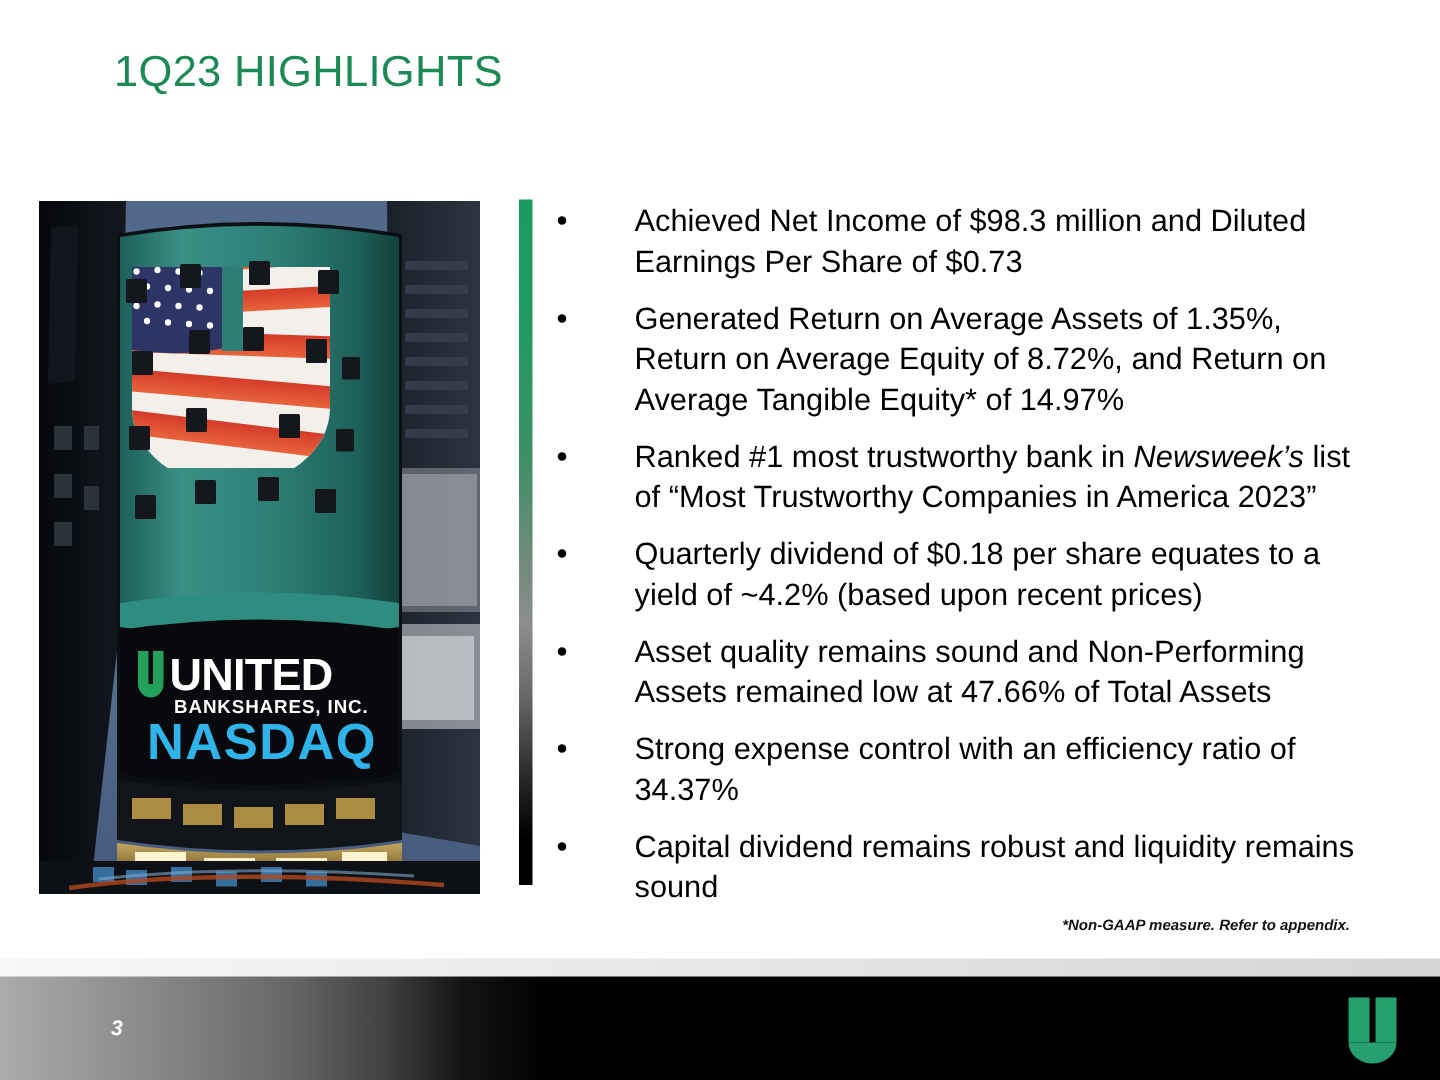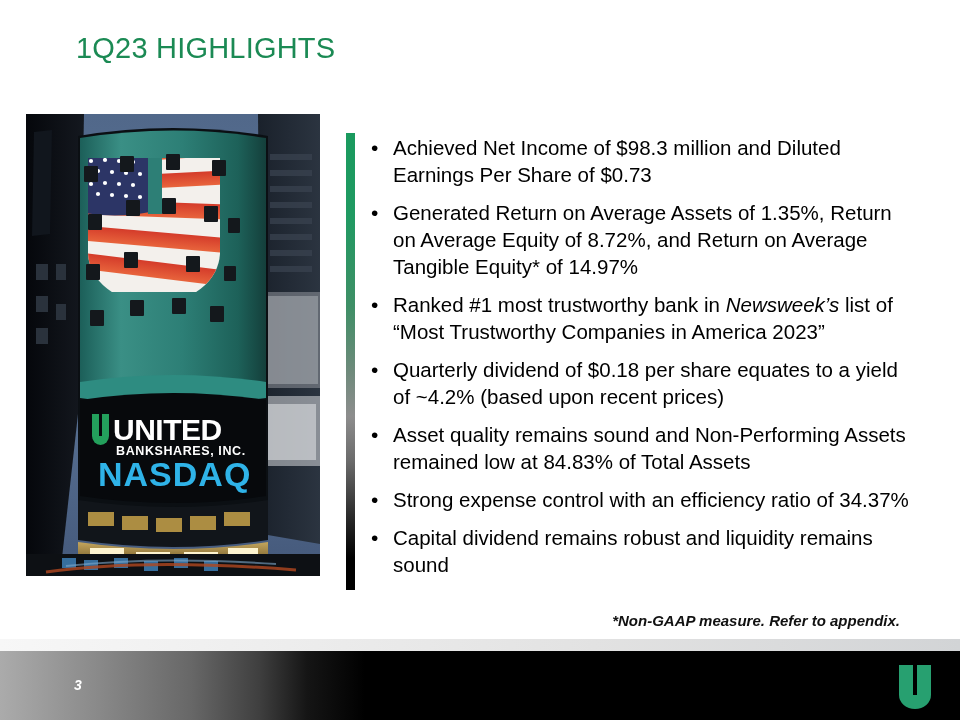--- a/index.html
+++ b/index.html
@@ -24,21 +24,21 @@
     letter-spacing: 0.2px;
     color: #1b8a54;
     font-weight: 400;
     white-space: nowrap;
   }
 
   
   #photo {
     position: absolute;
     left: 26px;
-    top: 114px;
+    top: 134px;
     width: 294px;
     height: 462px;
     overflow: hidden;
     background: #0a0d12;
   }
   #photo svg { display: block; }
 
   
   #accent-bar {
     position: absolute;
@@ -78,31 +78,32 @@
     color: #000000;
     text-align: left;
     padding-left: 3px;
     box-sizing: border-box;
   }
   .bullet-text {
     flex: 1 1 auto;
     font-size: 20.5px;
     line-height: 27px;
     color: #000000;
+    margin-left: 30px;
   }
   .bullet-text i { }
 
   
   #footnote {
     position: absolute;
     left: 440px;
     top: 612px;
     width: 460px;
     text-align: right;
-    font-size: 15px;
+    font-size: 10px;
     font-style: italic;
     font-weight: bold;
     color: #111111;
   }
 
   
   #bottom-light-band {
     position: absolute;
     left: 0;
     top: 639px;
@@ -338,21 +339,21 @@
     <div class="bullet-row">
       <span class="bullet-dot">•</span>
       <span class="bullet-text">Ranked #1 most trustworthy bank in <i>Newsweek’s</i> list of “Most Trustworthy Companies in America 2023”</span>
     </div>
     <div class="bullet-row">
       <span class="bullet-dot">•</span>
       <span class="bullet-text">Quarterly dividend of $0.18 per share equates to a yield of ~4.2% (based upon recent prices)</span>
     </div>
     <div class="bullet-row">
       <span class="bullet-dot">•</span>
-      <span class="bullet-text">Asset quality remains sound and Non-Performing Assets remained low at 84.83% of Total Assets</span>
+      <span class="bullet-text">Asset quality remains sound and Non-Performing Assets remained low at 47.66% of Total Assets</span>
     </div>
     <div class="bullet-row">
       <span class="bullet-dot">•</span>
       <span class="bullet-text">Strong expense control with an efficiency ratio of 34.37%</span>
     </div>
     <div class="bullet-row">
       <span class="bullet-dot">•</span>
       <span class="bullet-text">Capital dividend remains robust and liquidity remains sound</span>
     </div>
   </div>

